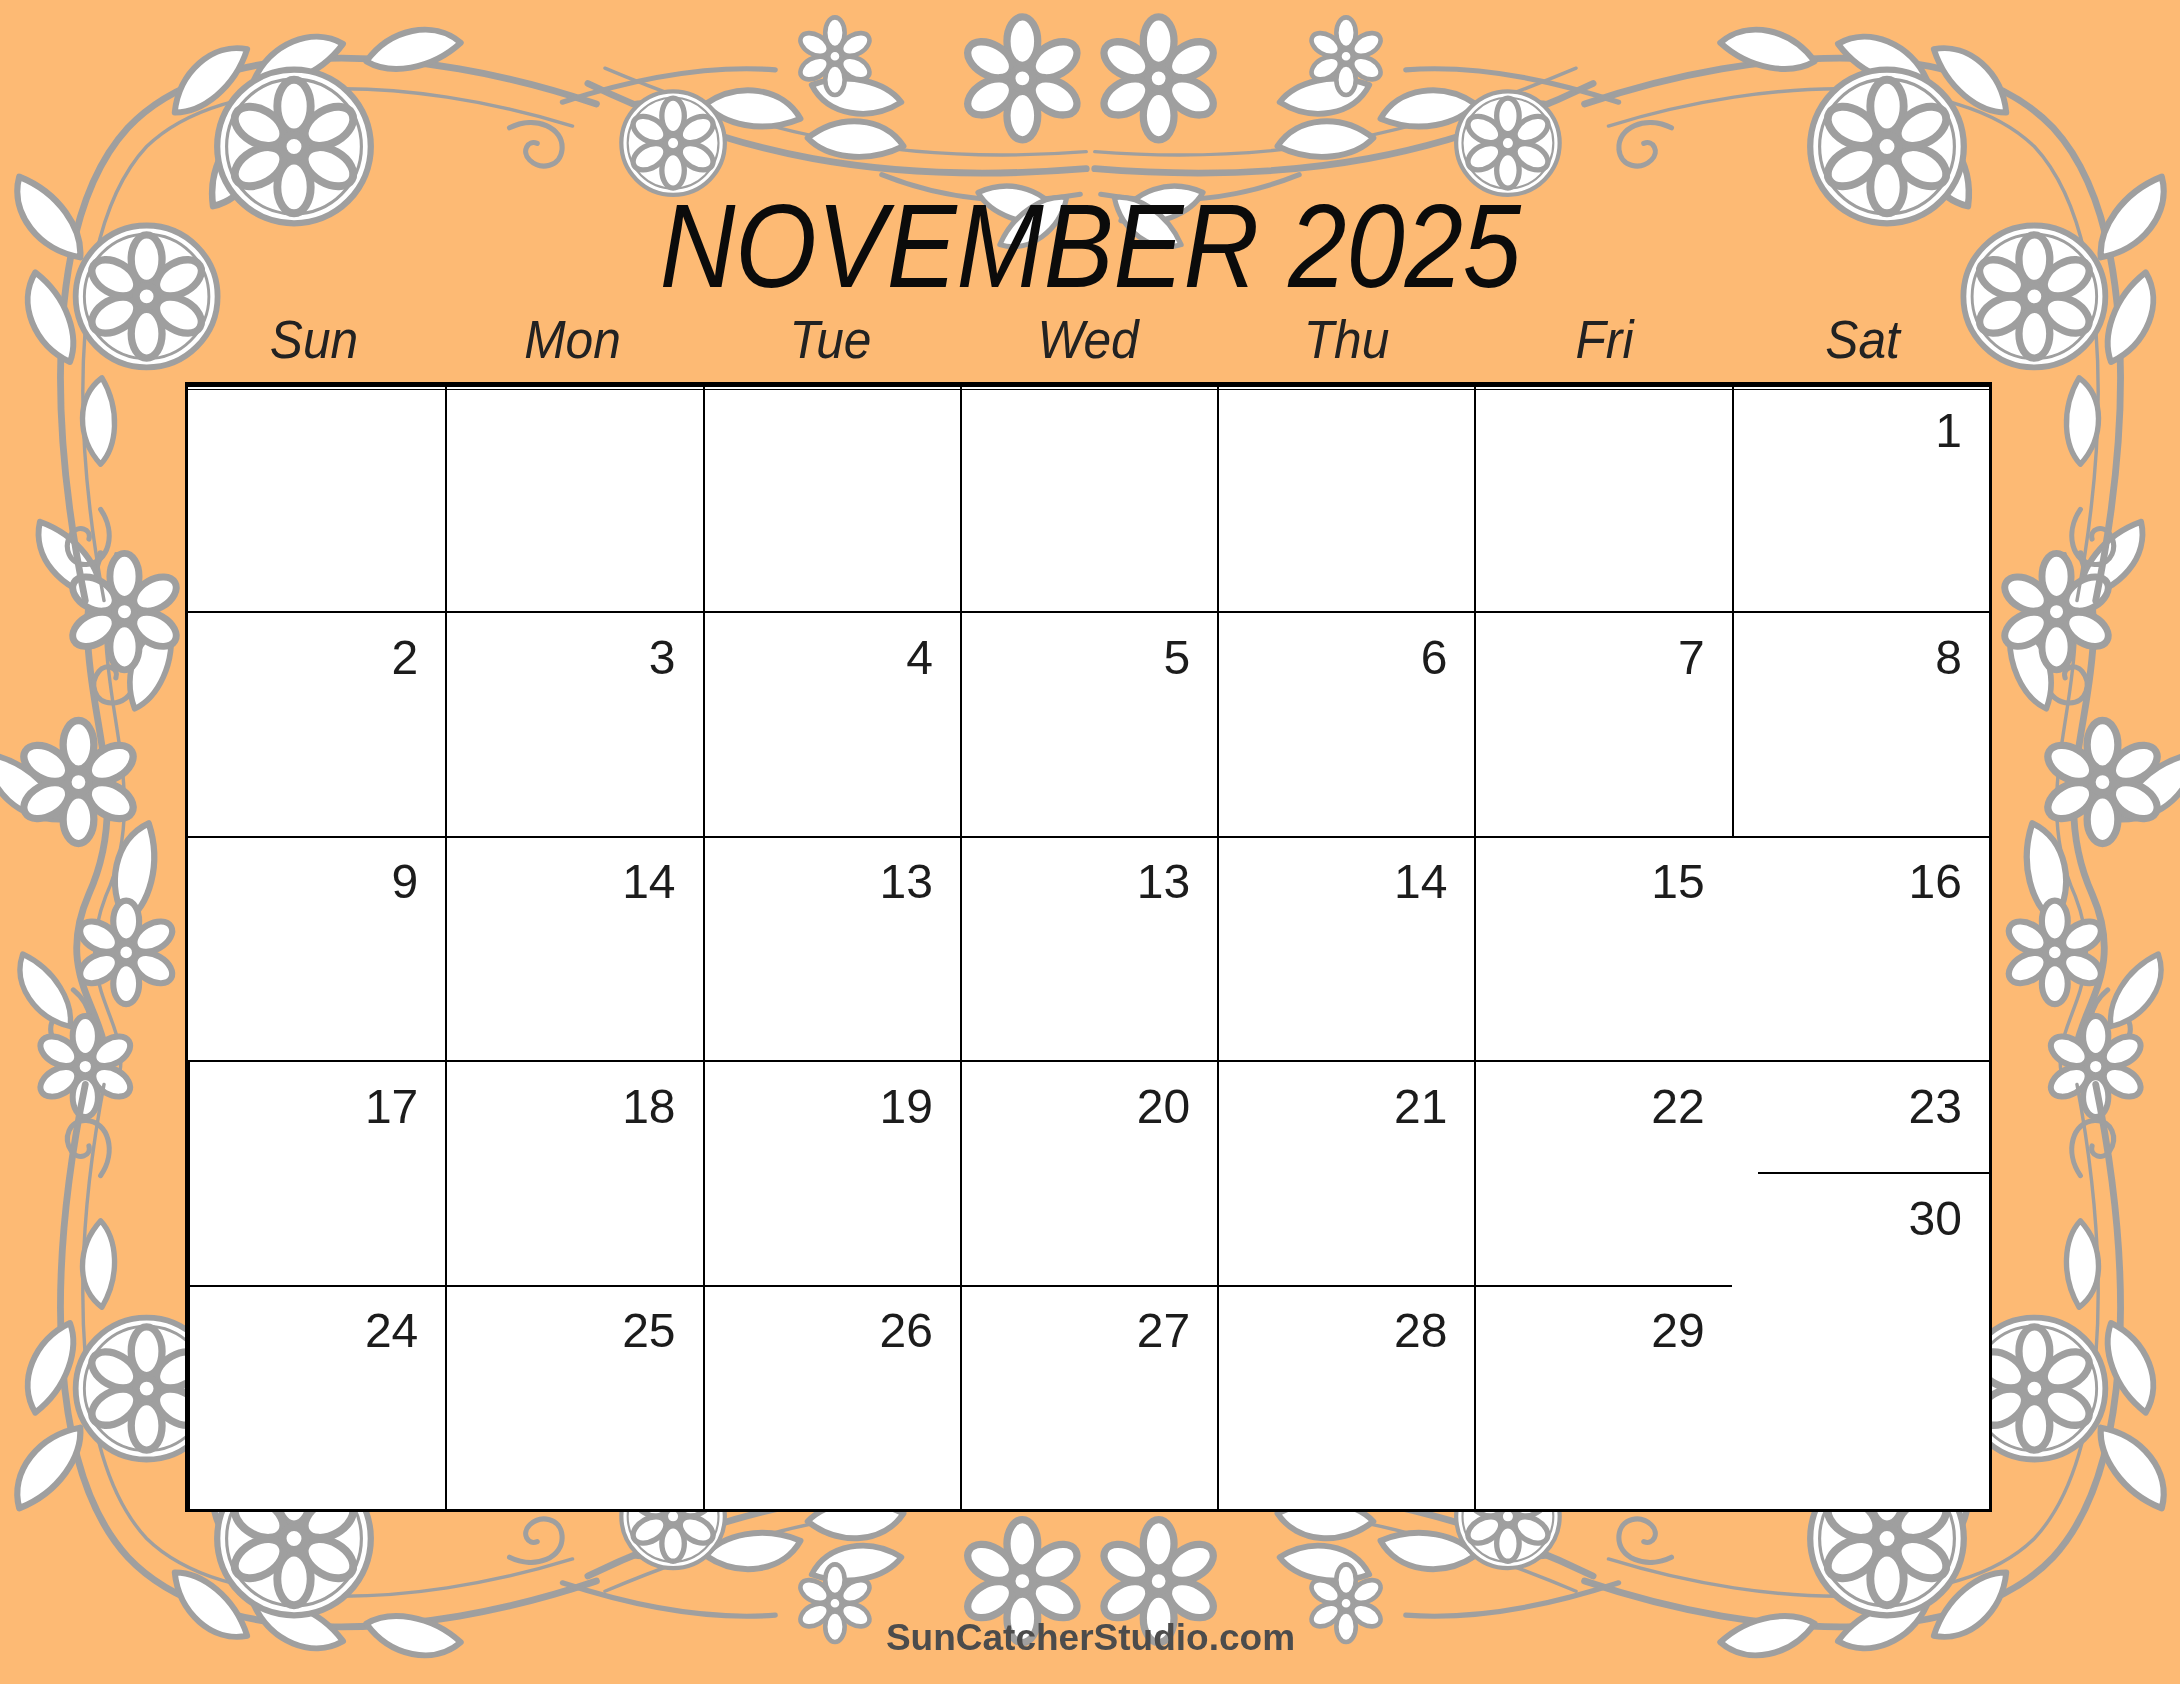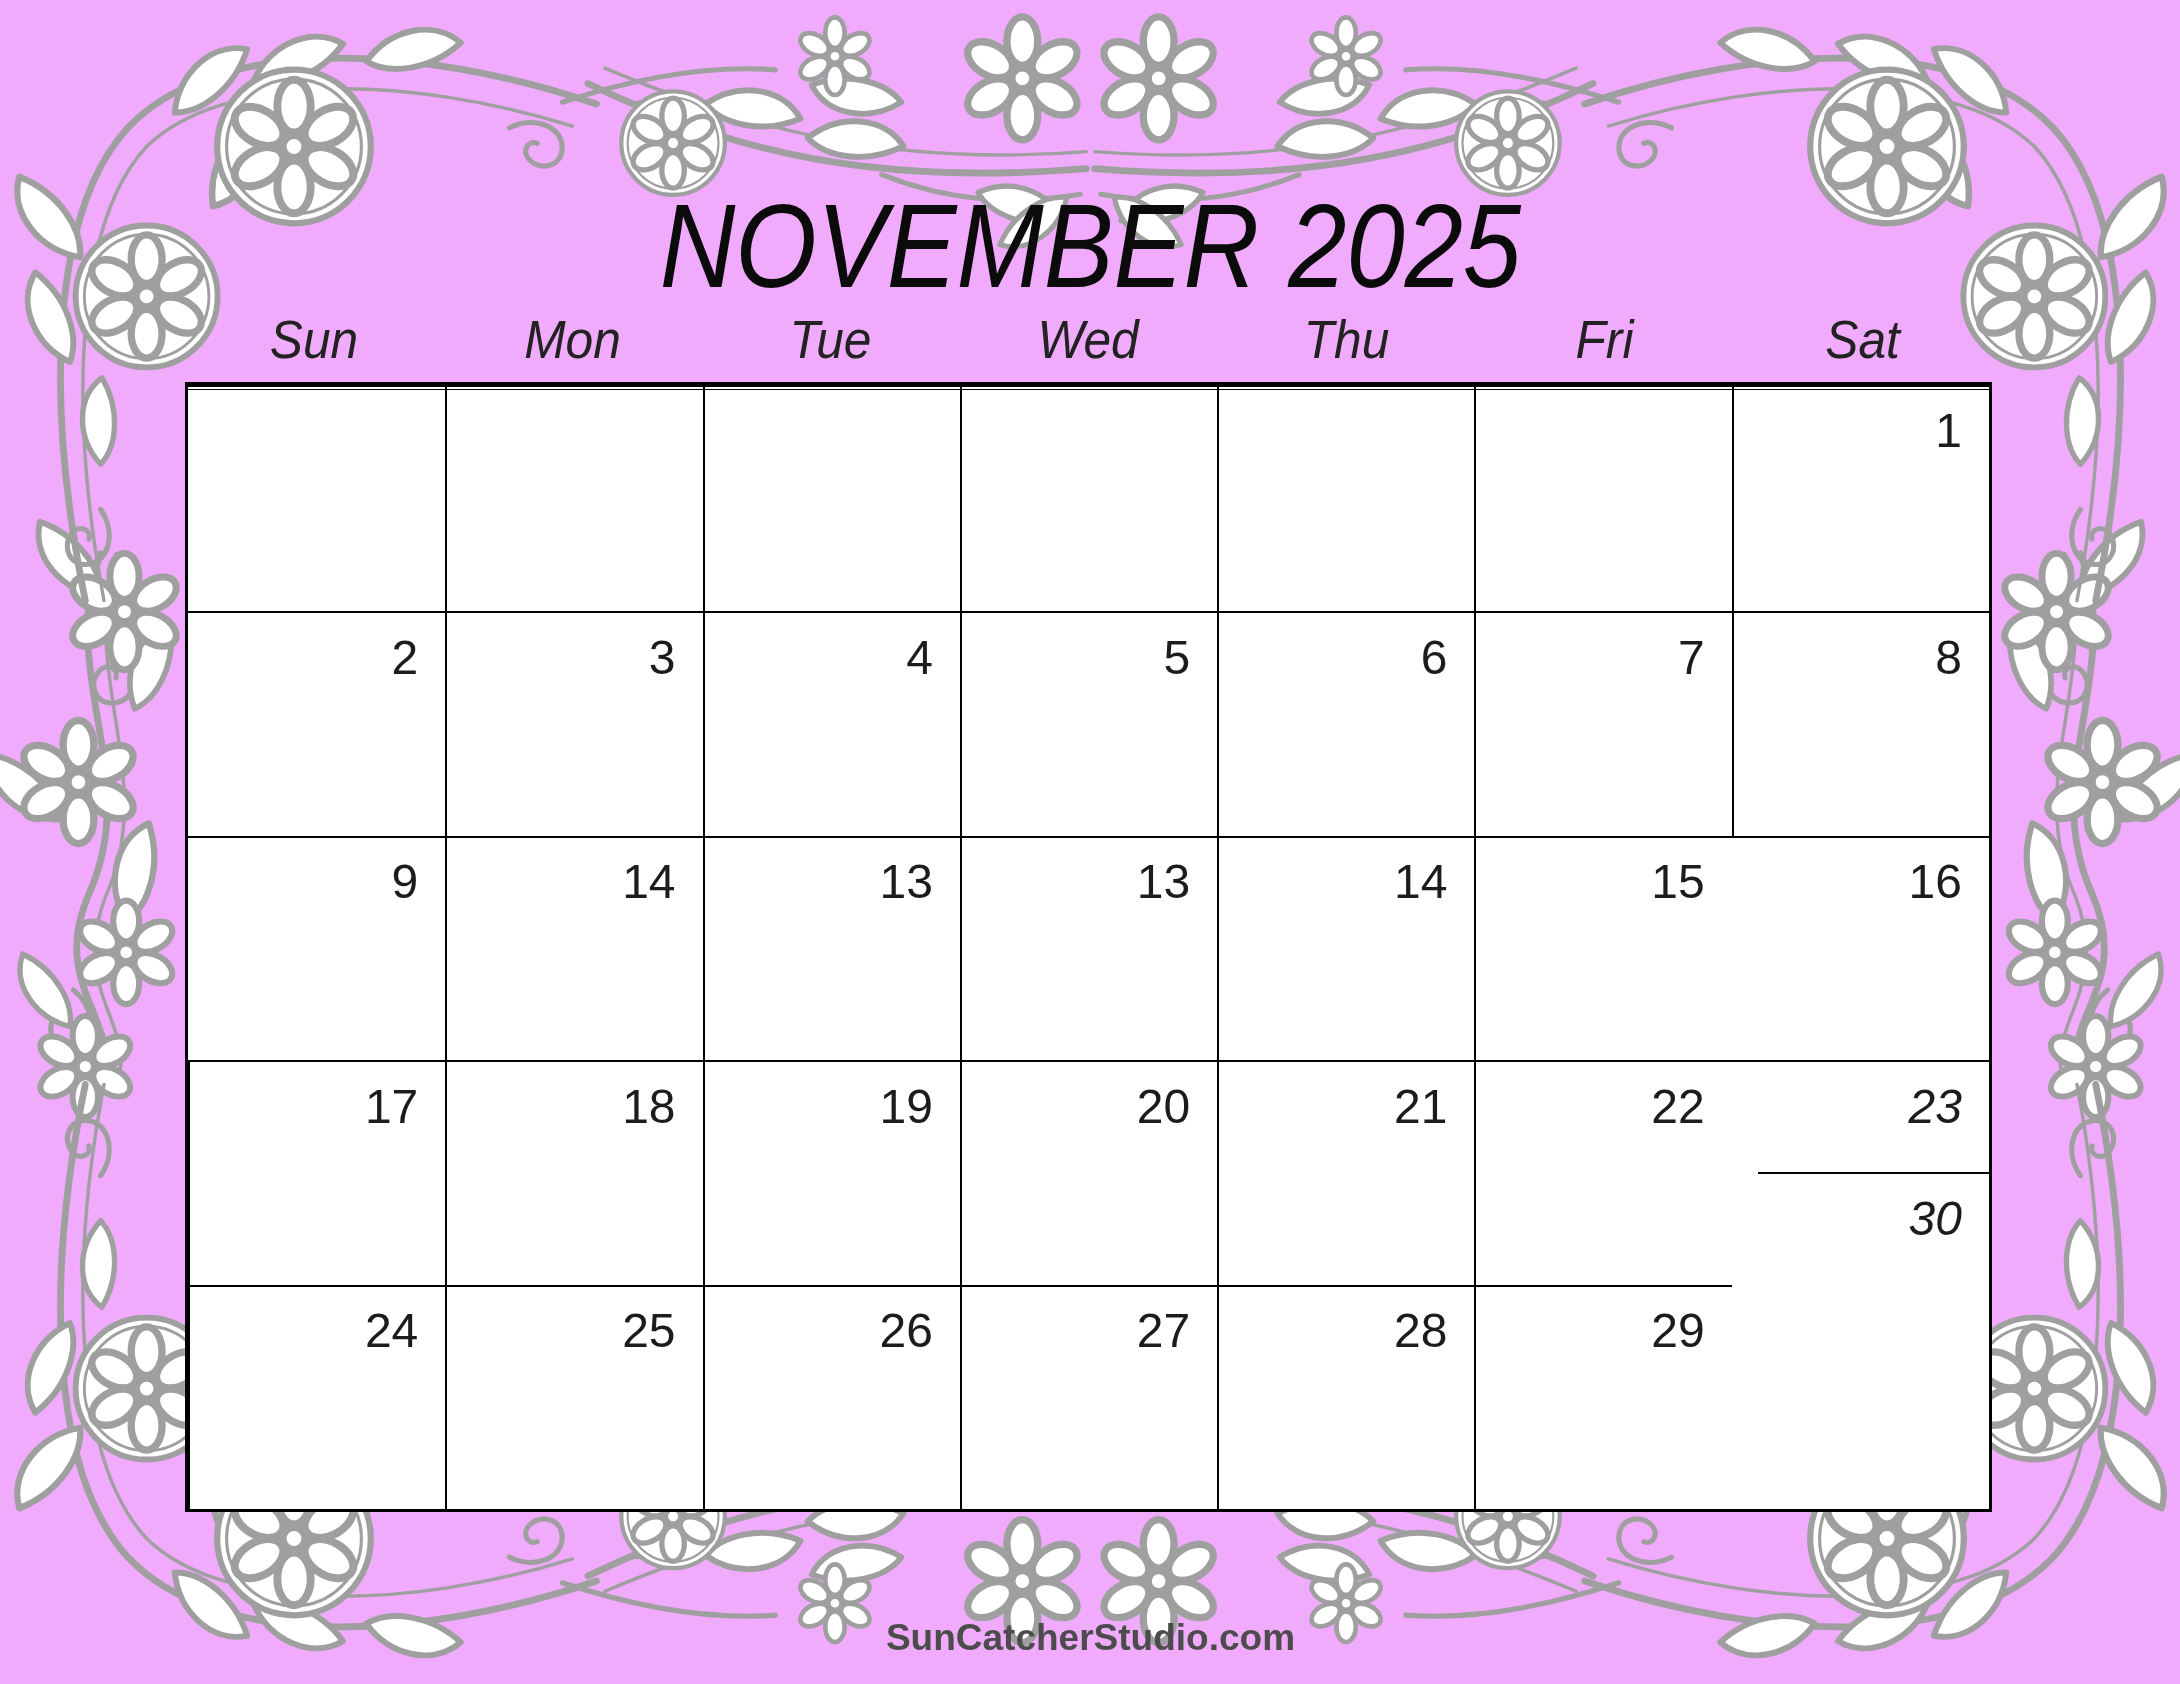--- a/index.html
+++ b/index.html
@@ -1,36 +1,36 @@
 <!DOCTYPE html>
 <html style="font-size:13.6px"><head>
 <meta charset="utf-8">
 <style>
   html,body{margin:0;padding:0;background:#fff;}
-  .page{position:relative;width:2181px;height:1685px;background:#f0abfc;overflow:hidden;
+  .page{position:relative;width:2181px;height:1685px;background:#fdba74;overflow:hidden;
         font-family:"Liberation Sans",sans-serif;}
   .floral{position:absolute;left:0;top:0;width:2181px;height:1685px;z-index:0;}
   .title{position:absolute;top:186px;left:0;width:100%;text-align:center;z-index:2;
          font-style:italic;font-weight:400;font-size:119px;line-height:1.0;color:#0b0b0b;
          white-space:nowrap;}
   .title span{display:inline-block;transform:scaleX(0.88);transform-origin:center;}
   .weekdays{position:absolute;top:308px;left:185px;width:1807px;display:flex;z-index:2;}
   .weekday{flex:1;text-align:center;font-style:italic;font-weight:400;font-size:54px;
            color:#222222;}
   .weekday span{display:inline-block;transform:scaleX(0.92);}
   .grid{position:absolute;left:185px;top:382px;width:1807px;height:1130px;box-sizing:border-box;
         border:3.4px solid #000;border-top-width:5.1px;background:#ffffff;z-index:1;
         display:grid;grid-template-columns:repeat(7,1fr);grid-template-rows:repeat(5,1fr);}
   .grid::before{content:"";position:absolute;left:0;right:0;top:1.7px;height:1.7px;background:#000;z-index:3;}
   .cell{position:relative;border-left:2.6px solid #000;border-top:2.6px solid #000;}
   .cell.c0{border-left:none;}
   .cell.r0{border-top:none;}
   .num{position:absolute;top:20.4px;right:27px;font-size:48px;line-height:1;font-weight:400;
        color:#1c1c1c;letter-spacing:0;}
-  .split{display:flex;flex-direction:column;padding:0;font-style:italic;}
+  .split{display:flex;flex-direction:column;padding:0;}
   .half{position:relative;flex:1;}
   .half.bottom{border-top:2.6px solid #000;margin-left:26px;}
   .footer{position:absolute;top:1617px;left:0;width:100%;text-align:center;z-index:2;
           font-size:37px;font-weight:700;color:#4c4c4c;}
 </style>
 </head>
 <body>
 
 <div class="page">
 

